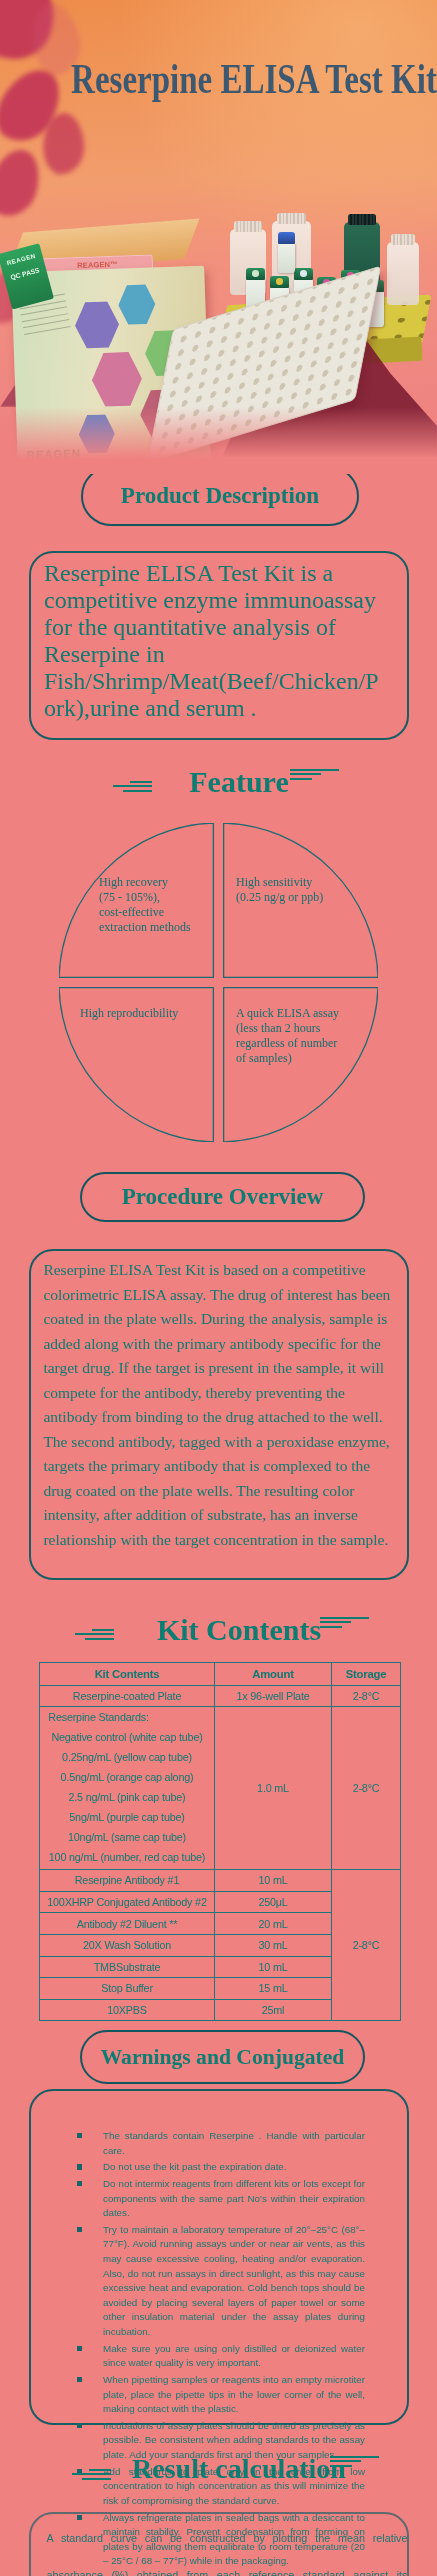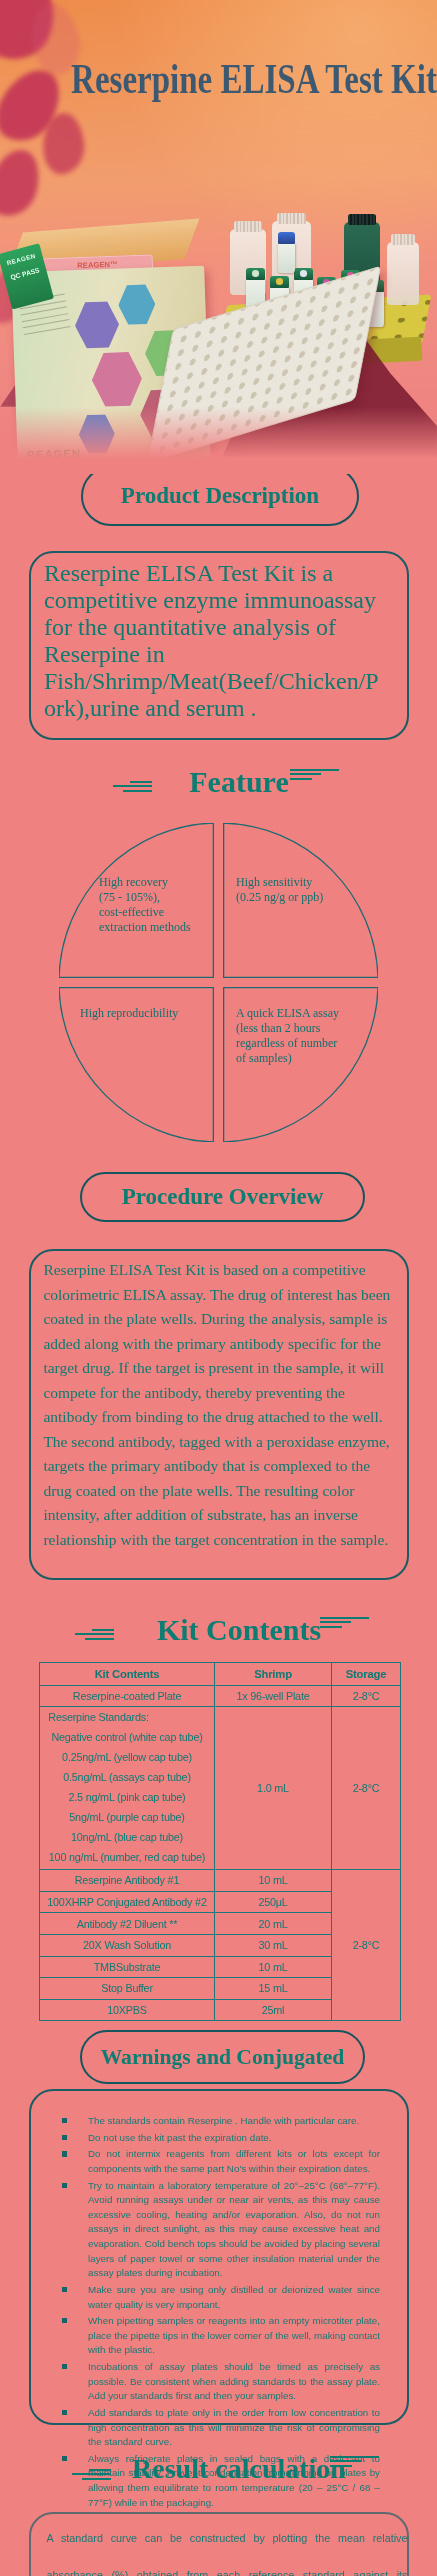--- a/index.html
+++ b/index.html
@@ -83,21 +83,21 @@
         font-family:"Liberation Sans",sans-serif;color:#0e7a74;}
   table.kc td,table.kc th{border:1px solid #1a787c;text-align:center;vertical-align:middle;
         font-size:10.8px;letter-spacing:-0.2px;padding:0 2.1px;}
   table.kc{border:1.5px solid #1a787c;}
   table.kc th{font-size:11.3px;height:21.6px;font-weight:bold;}
   .row40 td{height:20.6px;}
   .std-cell{vertical-align:top !important;}
   .std-label{text-align:left;padding-left:6.2px;line-height:20px;}
   .std-item{line-height:20px;}
   
-  .warn-list{list-style:none;margin:0;padding:23px 27px 0 0;font-family:"Liberation Sans",sans-serif;
+  .warn-list{list-style:none;margin:15px;padding:23px 27px 0 0;font-family:"Liberation Sans",sans-serif;
         color:#177a74;font-size:9.8px;line-height:14.6px;}
   .warn-list li{position:relative;padding-left:57px;margin-bottom:2.1px;text-align:justify;}
   .warn-list li::before{content:'';position:absolute;left:31px;top:4.1px;width:5.2px;height:5.2px;background:#15666b;}
   
   .res-body{position:absolute;left:15.5px;top:6.2px;width:361px;font-family:"Liberation Sans",sans-serif;
         font-size:10.8px;line-height:37px;text-align:justify;color:#177a74;}
 </style>
 </head>
 <body>
 
@@ -265,40 +265,40 @@
   <div class="ktable">
     <table class="kc">
       <colgroup>
           <col style="width:175px">
           <col style="width:117px">
           <col style="width:69px">
         </colgroup>
       <thead>
         <tr>
           <th>Kit Contents</th>
-          <th>Shrimp</th>
+          <th>Amount</th>
           <th>Storage</th>
         </tr>
       </thead>
       <tbody>
         <tr class="row40">
           <td>Reserpine-coated Plate</td>
           <td>1x 96-well Plate</td>
           <td>2-8°C</td>
         </tr>
         <tr>
           <td class="std-cell" style="height:162px">
             <div class="std-label">Reserpine Standards:</div>
             <div id="std-items">
                 <div class="std-item">Negative control (white cap tube)</div>
                 <div class="std-item">0.25ng/mL (yellow cap tube)</div>
-                <div class="std-item">0.5ng/mL (assays cap tube)</div>
+                <div class="std-item">0.5ng/mL (orange cap along)</div>
                 <div class="std-item">2.5 ng/mL (pink cap tube)</div>
                 <div class="std-item">5ng/mL (purple cap tube)</div>
-                <div class="std-item">10ng/mL (blue cap tube)</div>
+                <div class="std-item">10ng/mL (same cap tube)</div>
                 <div class="std-item">100 ng/mL (number, red cap tube)</div>
               </div>
           </td>
           <td>1.0 mL</td>
           <td>2-8°C</td>
         </tr>
       </tbody>
       <tbody id="reagent-rows">
           <tr class="row40">
             <td>Reserpine Antibody #1</td>

